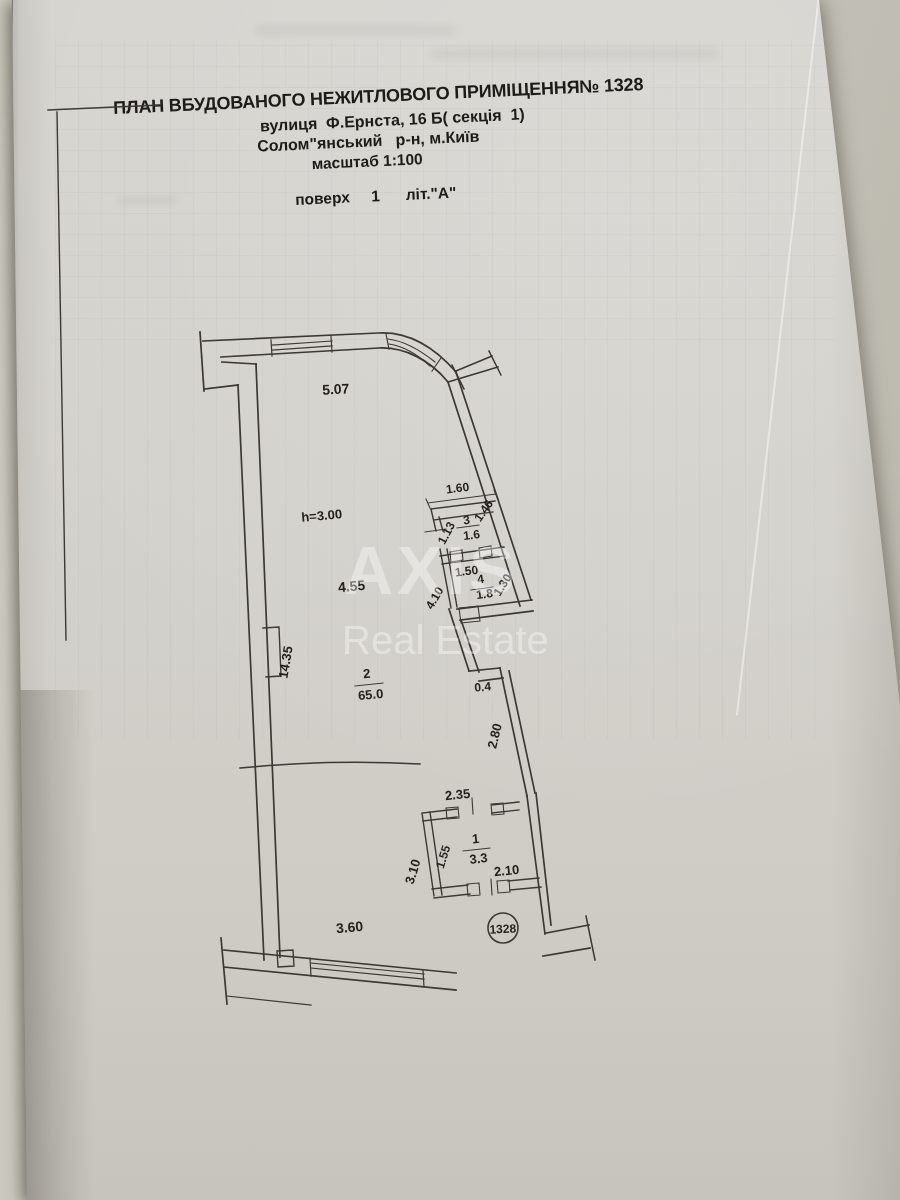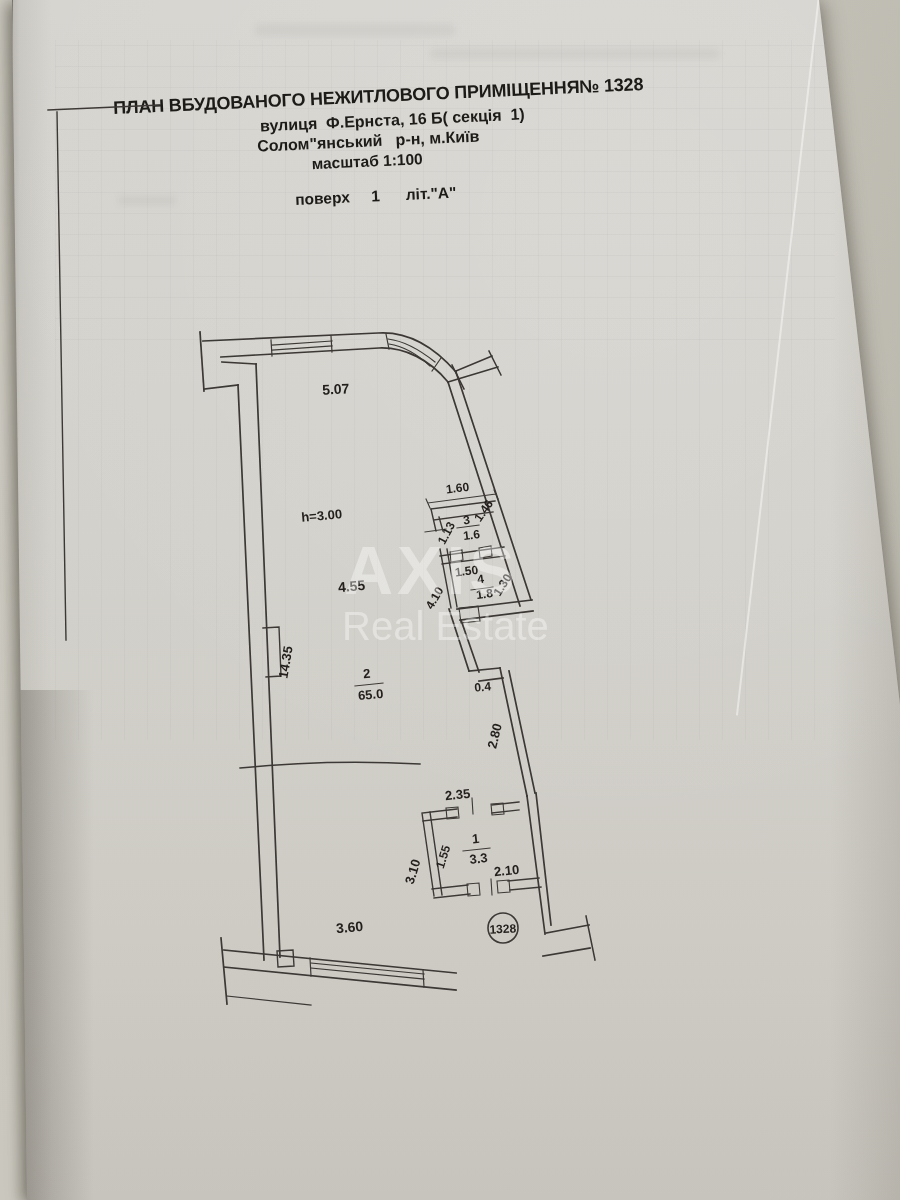--- a/index.html
+++ b/index.html
@@ -43,21 +43,21 @@
   svg.plan{position:absolute;inset:0;width:900px;height:1200px;}
   svg.plan path, svg.plan circle{fill:none;stroke:#3b3835;stroke-linecap:square;}
   .jamb path{fill:#d3d1cb;}
   .crease path{stroke:rgba(80,74,62,.13);}
   g[data-name="dimension-labels"] text{fill:#221f1c;font-weight:bold;text-anchor:middle;
       font-family:"Liberation Sans",sans-serif;}
 
   .watermark{position:absolute;left:344px;top:536px;width:240px;color:rgba(255,255,255,.38);
       z-index:5;line-height:1;}
   .wm1{font-size:68px;font-weight:bold;letter-spacing:4px;}
-  .wm2{font-size:40px;font-weight:normal;letter-spacing:0px;margin-top:2px;margin-left:-2px;}
+  .wm2{font-size:40px;font-weight:normal;letter-spacing:0px;margin-top:16px;margin-left:-2px;}
 </style>
 </head>
 <body>
 
 <div class="scene" data-name="photo-scene">
   <div class="paper-wrap" data-name="paper-wrap">
     <div class="paper" data-name="paper-sheet">
 
       <div class="grid-v" data-name="bleed-through-grid-vertical"></div>
       <div class="grid-h" data-name="bleed-through-grid-horizontal"></div>

